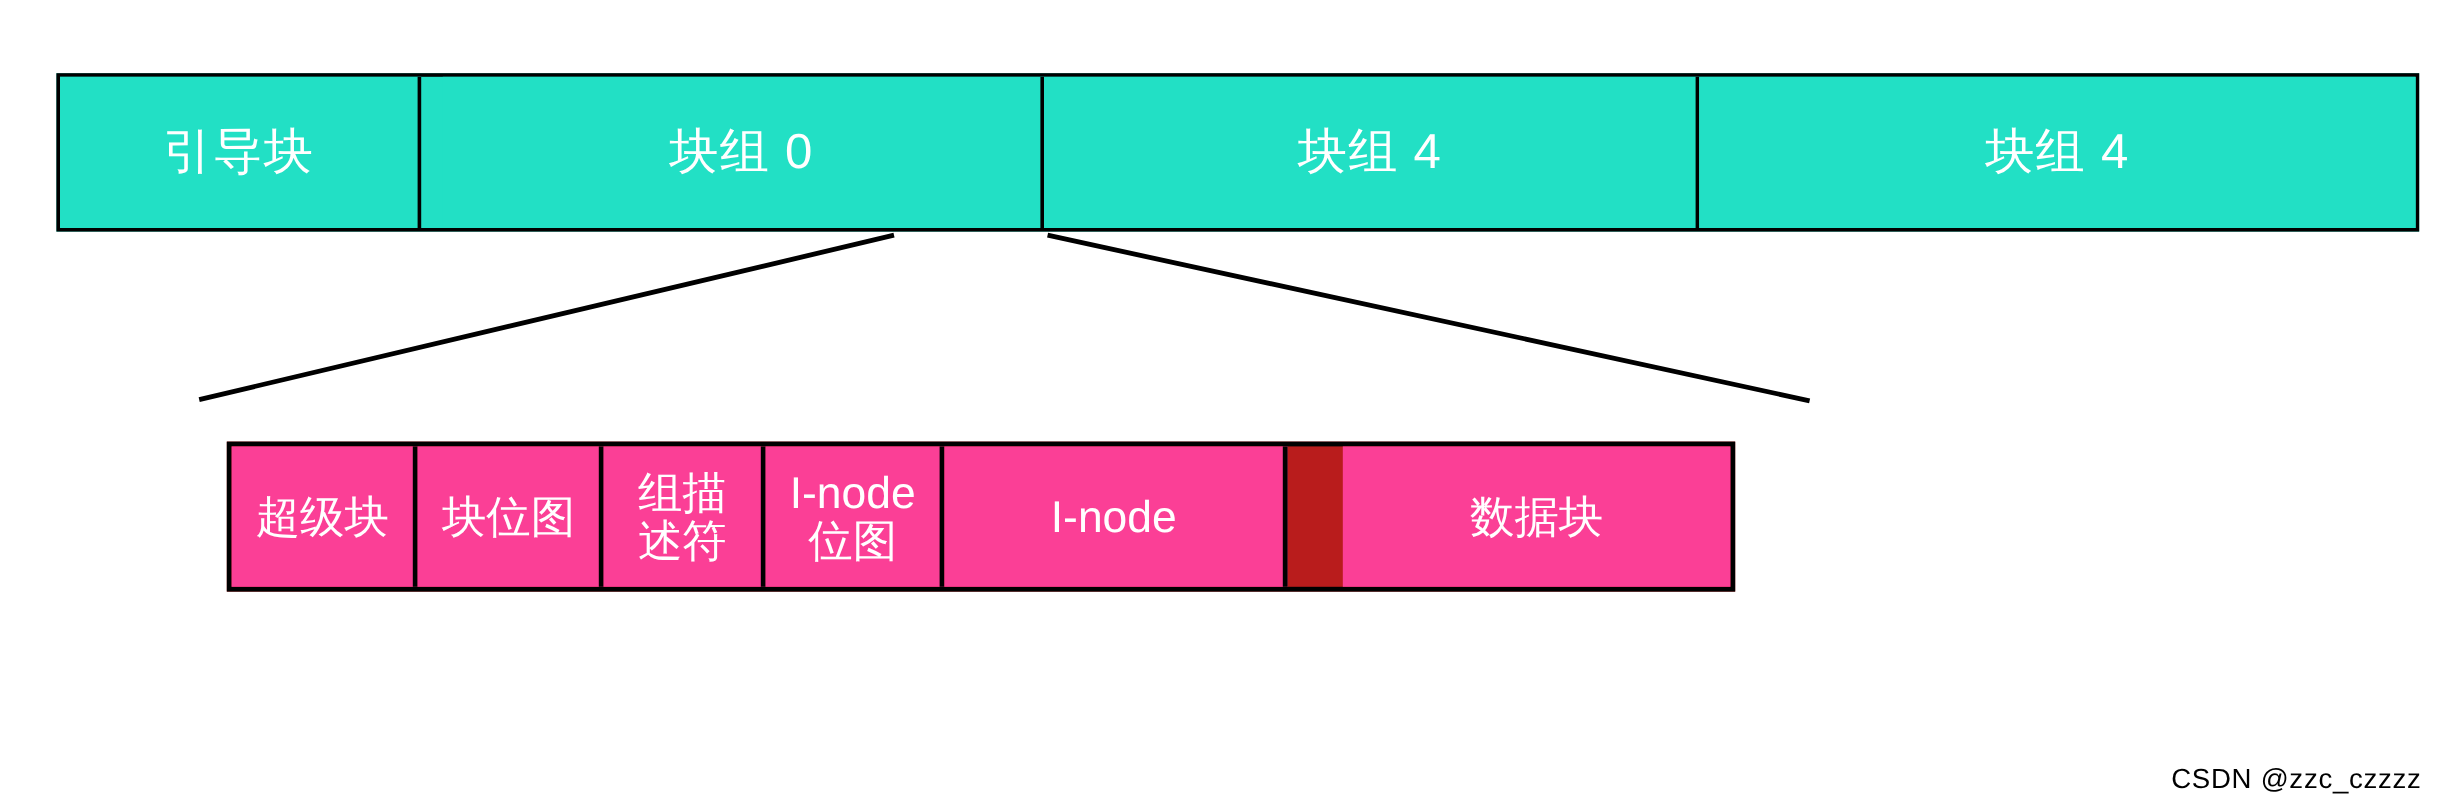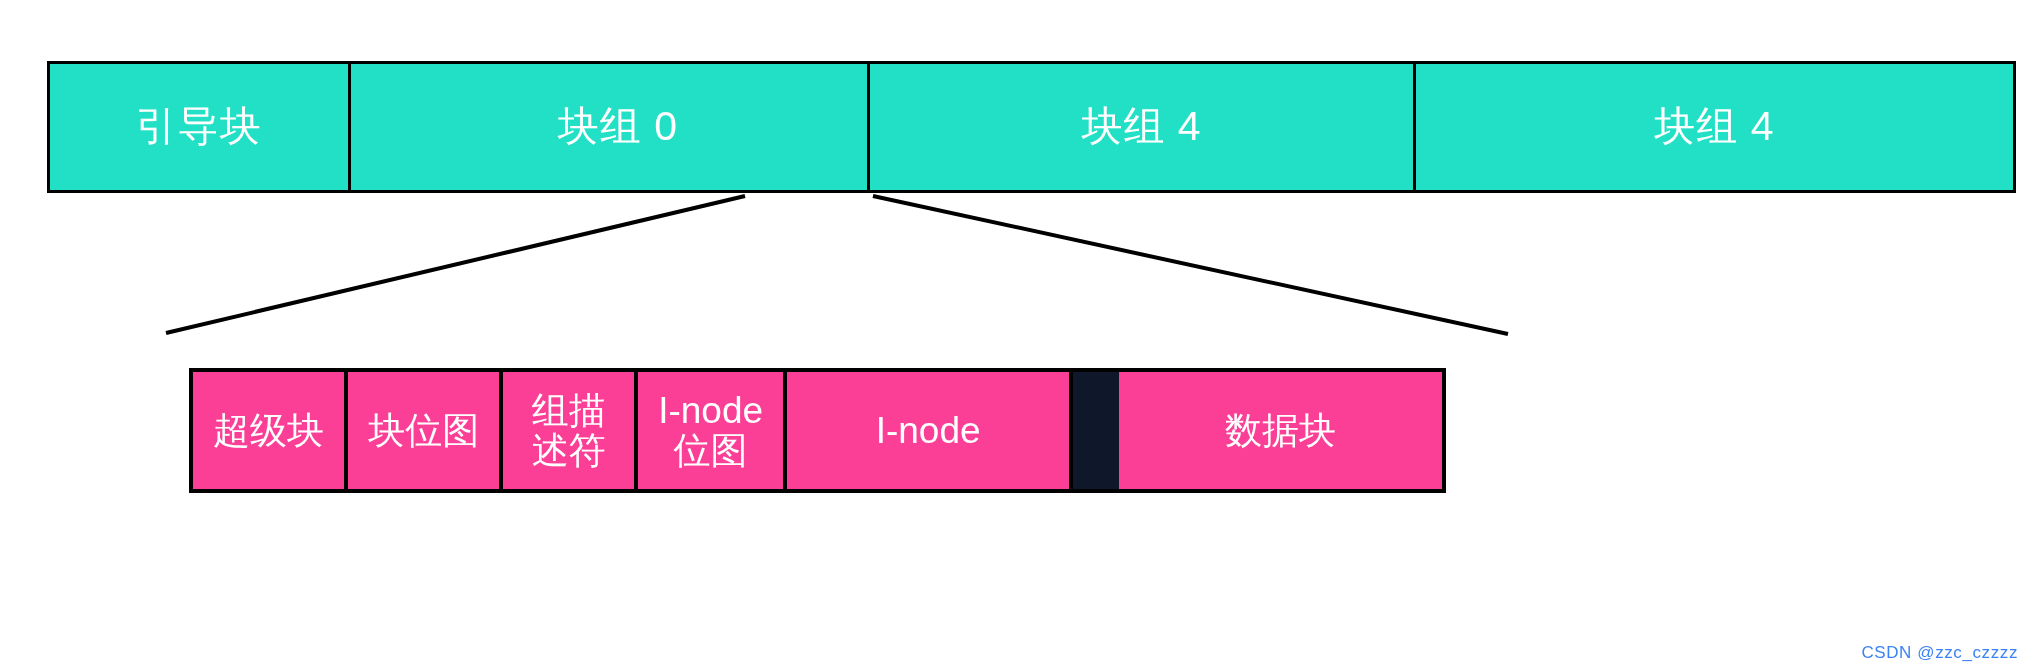--- a/index.html
+++ b/index.html
@@ -62,21 +62,21 @@
   
   .bottom-row {
     position: absolute;
     left: 189px;
     top: 368px;
     width: 1257px;
     height: 125px;
     display: flex;
     box-sizing: border-box;
     border: 4px solid #000000;
-    background: #0f172a;
+    background: #b91c1c;
     justify-content: flex-end;
   }
   .bot-cell {
     box-sizing: border-box;
     border-right: 4px solid #000000;
     display: flex;
     align-items: center;
     justify-content: center;
     text-align: center;
     background: #fb3f96;
@@ -85,22 +85,22 @@
     line-height: 1.08;
     white-space: pre-line;
   }
   .bot-cell:last-child { border-right: none; margin-left: 46px; }
 
   
   .watermark {
     position: absolute;
     right: 14px;
     bottom: 8px;
-    color: #3b82f6;
-    font-size: 17px;
+    color: #000000;
+    font-size: 23px;
     letter-spacing: 0.6px;
     font-family: "Liberation Sans", "DejaVu Sans", sans-serif;
   }
 </style>
 </head>
 <body>
 
 <div id="stage">
 
   <div class="top-row">

